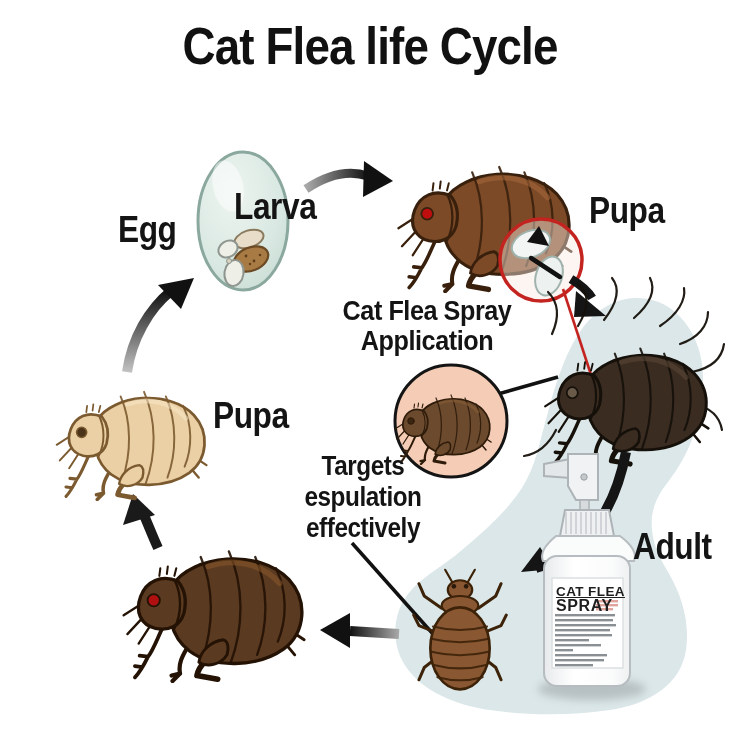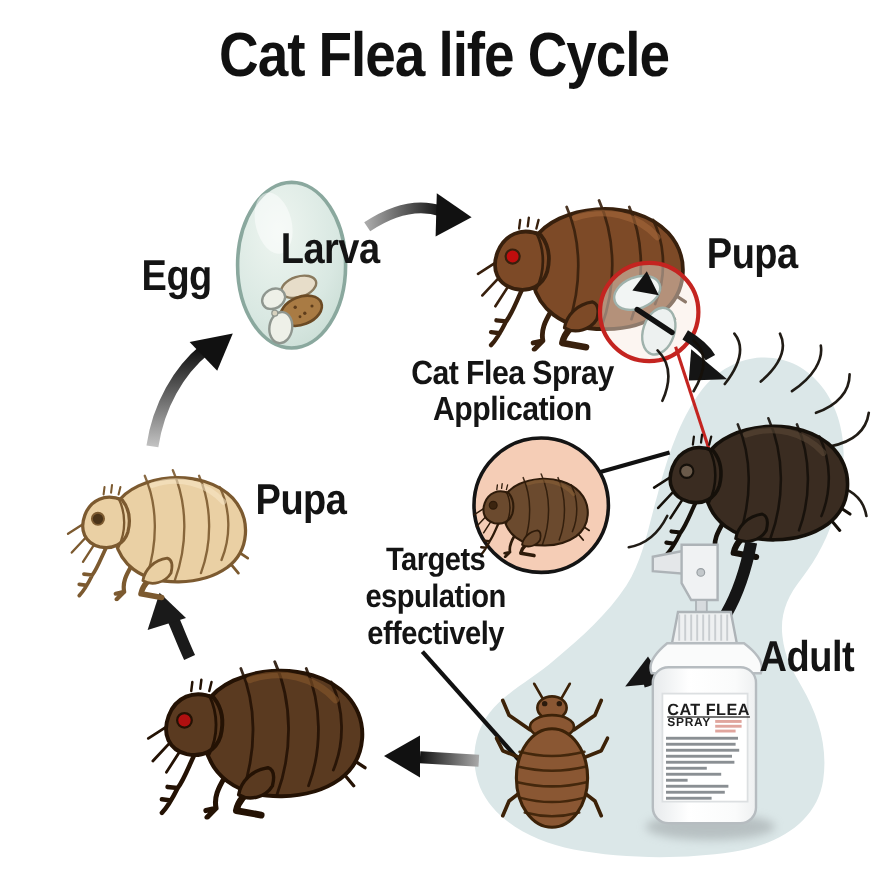--- a/index.html
+++ b/index.html
@@ -11,21 +11,21 @@
   .title-wrap{position:absolute;left:0;top:16px;width:740px;text-align:center;}
   .title-wrap span{display:inline-block;font-size:52px;font-weight:700;color:#111;
      transform:scaleX(.88);letter-spacing:-1px;}
   .stage-lbl{font-size:36px;}
   .callout{position:absolute;text-align:center;color:#141414;font-weight:700;
      transform:scaleX(.9);transform-origin:center top;letter-spacing:-.5px;}
   #spray-callout{left:322px;top:296px;width:210px;font-size:28px;line-height:1.06;}
   #targets-callout{left:283px;top:451px;width:160px;font-size:27px;line-height:1.14;}
   .bottle-txt{position:absolute;color:#1e1e1e;font-weight:700;transform:none;letter-spacing:.4px;}
   #bottle-line1{left:556px;top:584px;font-size:13.5px;text-decoration:underline;}
-  #bottle-line2{left:556px;top:597px;font-size:10px;letter-spacing:.6px;}
+  #bottle-line2{left:556px;top:597px;font-size:16px;letter-spacing:.6px;}
 </style>
 </head>
 <body>
 
 <div id="stage">
 
 <svg id="art" viewBox="0 0 740 740" xmlns="http://www.w3.org/2000/svg">
   <defs>
     <filter id="soft" x="-60%" y="-60%" width="220%" height="220%">
           <feGaussianBlur stdDeviation="4"></feGaussianBlur>

